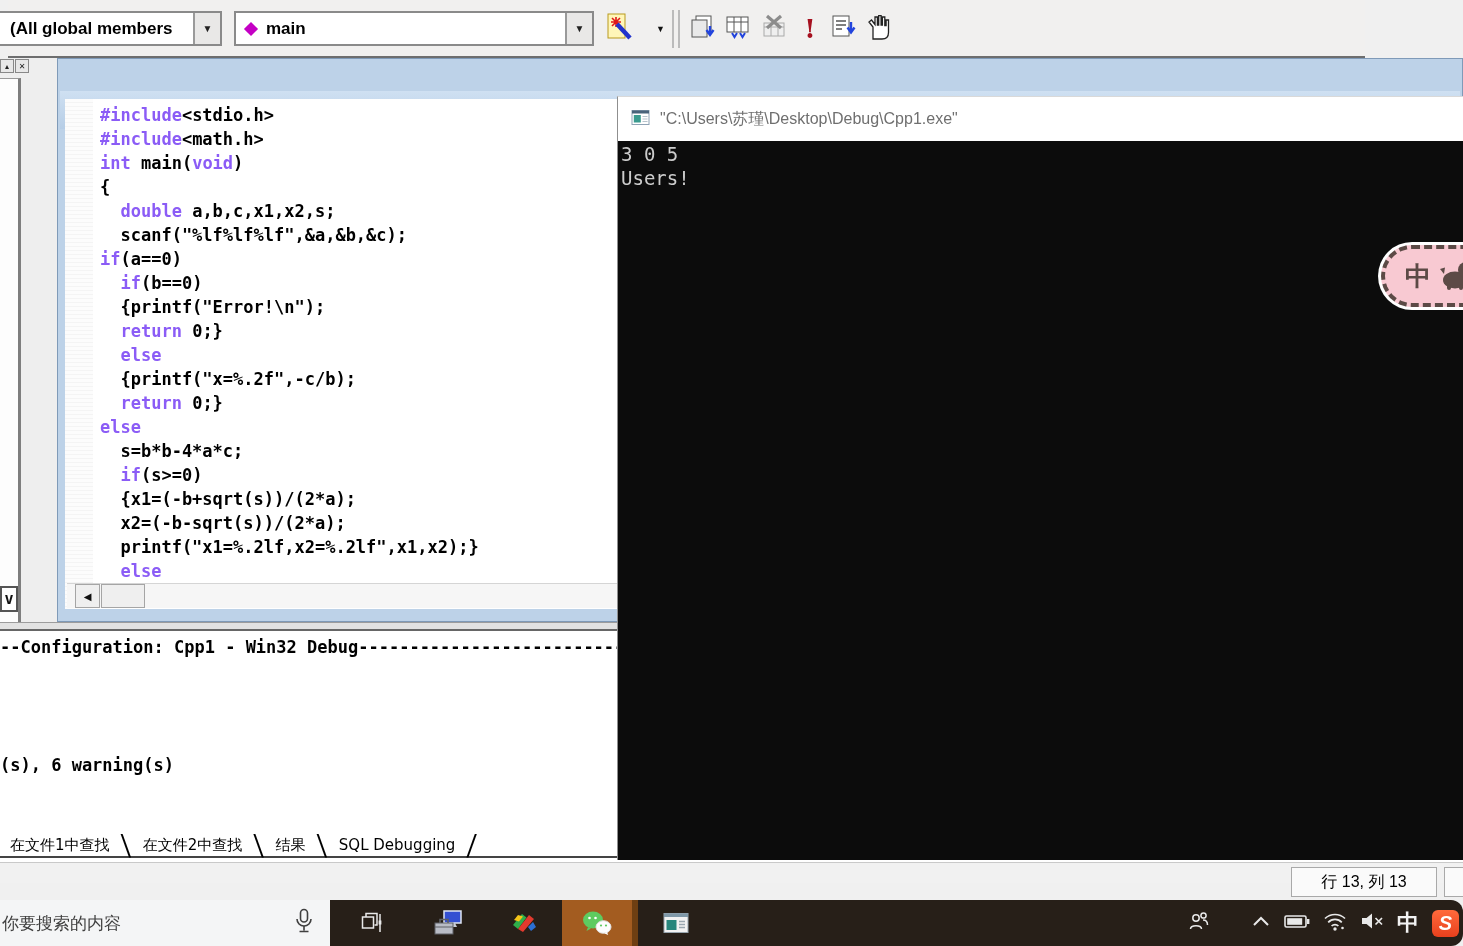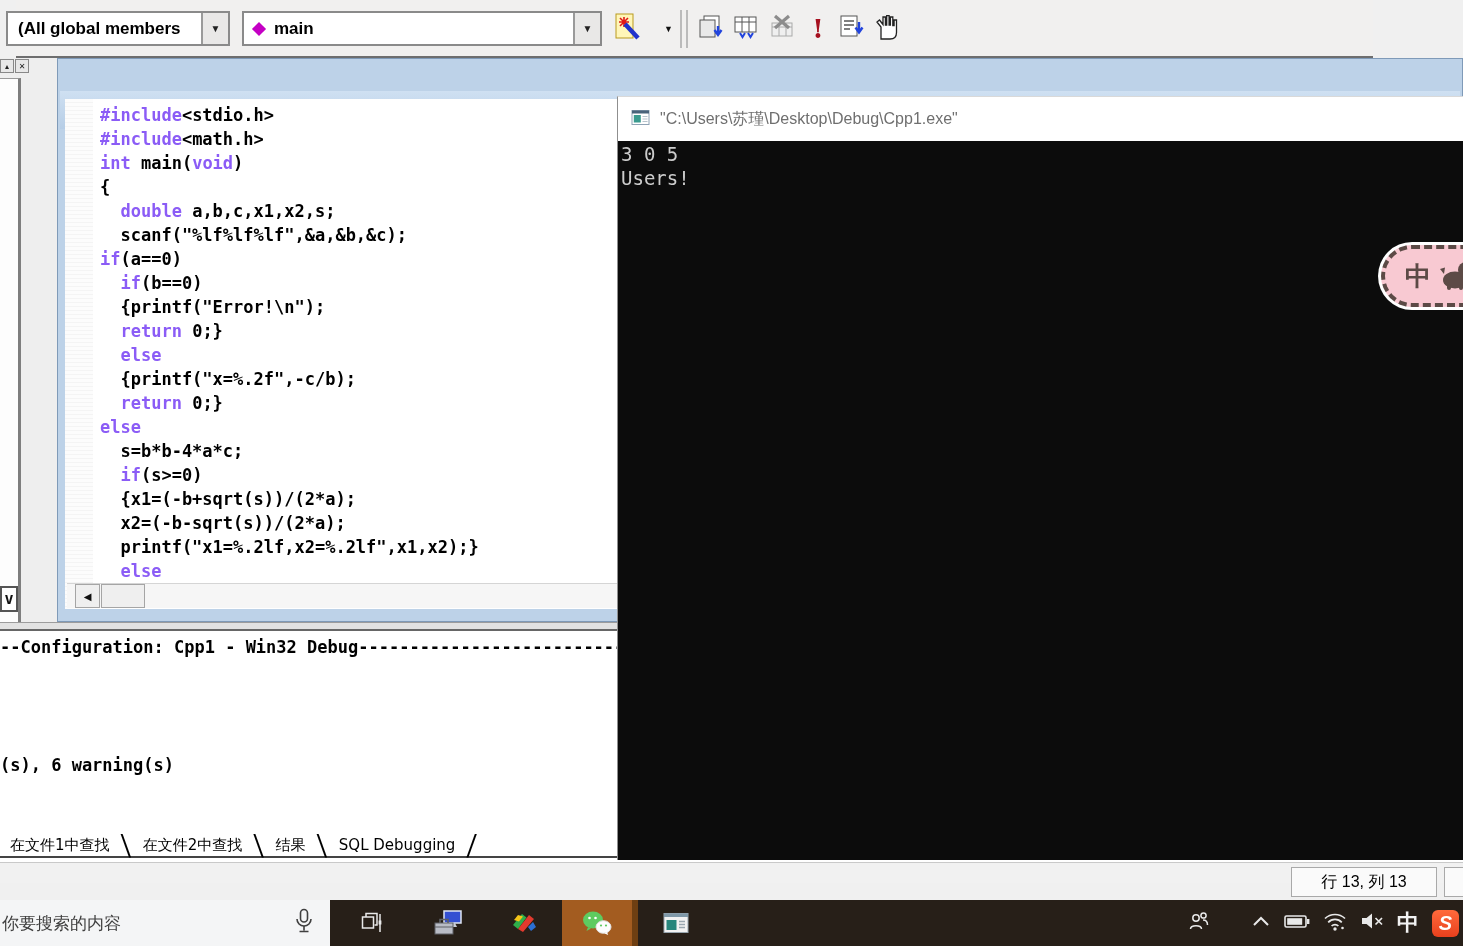--- a/index.html
+++ b/index.html
@@ -1,21 +1,21 @@
 <!DOCTYPE html>
 <html><head>
 <meta charset="utf-8">
 <style>
   * { margin:0; padding:0; box-sizing:border-box; }
   html,body { width:1463px; height:946px; overflow:hidden; background:#f0f0f0;
               font-family:"Liberation Sans", sans-serif; }
   #screen { position:absolute; width:1463px; height:946px; background:#f0f0f0; }
 
   
-  .toolbar { position:absolute; left:16px; top:0; width:1357px; height:58px;
+  .toolbar { position:absolute; left:8px; top:0; width:1357px; height:58px;
              background:#f1f0ef; border-bottom:2px solid #6e6e6e; }
   .combo { position:absolute; top:11px; height:35px; background:#fff;
            border:2px solid #8a8a8a; display:flex; align-items:center; }
   .combo-members { left:-10px; width:224px; }
   .combo-function { left:226px; width:360px; }
   .combo-text { font-size:17px; font-weight:bold; color:#000; padding-left:10px;
                 white-space:nowrap; overflow:hidden; flex:1; }
   .combo-btn { width:27px; height:100%; background:#e9e8e7; border-left:2px solid #9a9a9a;
                display:flex; align-items:center; justify-content:center; font-size:10px; color:#222; }
   .diamond { width:10px; height:10px; background:#c400c4; transform:rotate(45deg);
@@ -100,21 +100,21 @@
   
   .status-bar { position:absolute; left:0; top:862px; width:1463px; height:21px;
                 background:#f1f1f1; border-top:1px solid #c9c9c9; }
   .status-cell { position:absolute; top:4px; height:30px; background:#fafafa;
                  border:1px solid #a9a9a9; display:flex; align-items:center; justify-content:center;
                  font-size:16px; color:#000; }
   .status-pos { left:1291px; width:146px; }
   .status-stub { left:1444px; width:24px; }
 
   
-  .taskbar { position:absolute; left:0; top:900px; width:1463px; height:46px; background:#271f18; }
+  .taskbar { position:absolute; left:0; top:900px; width:1463px; height:46px; background:#271f18;border-radius:12px; }
   .tb-search { position:absolute; left:0; top:0; width:330px; height:46px; background:#f4f5f6;
                display:flex; align-items:center; }
   .tb-search-text { color:#3f3f3f; font-size:17px; padding-left:2px; white-space:nowrap;
                     overflow:hidden; flex:1; }
   .tb-search-mic { margin-right:14px; flex:none; }
   .tb-apps { position:absolute; left:334px; top:0; height:46px; display:flex; }
   .tb-app { width:76px; height:46px; display:flex; align-items:center; justify-content:center; }
   .tb-app.active { background:#a35c20; border-right:6px solid #6e3f12; }
   .tb-tray { position:absolute; right:4px; top:0; height:46px; display:flex;
              align-items:center; gap:13px; }

